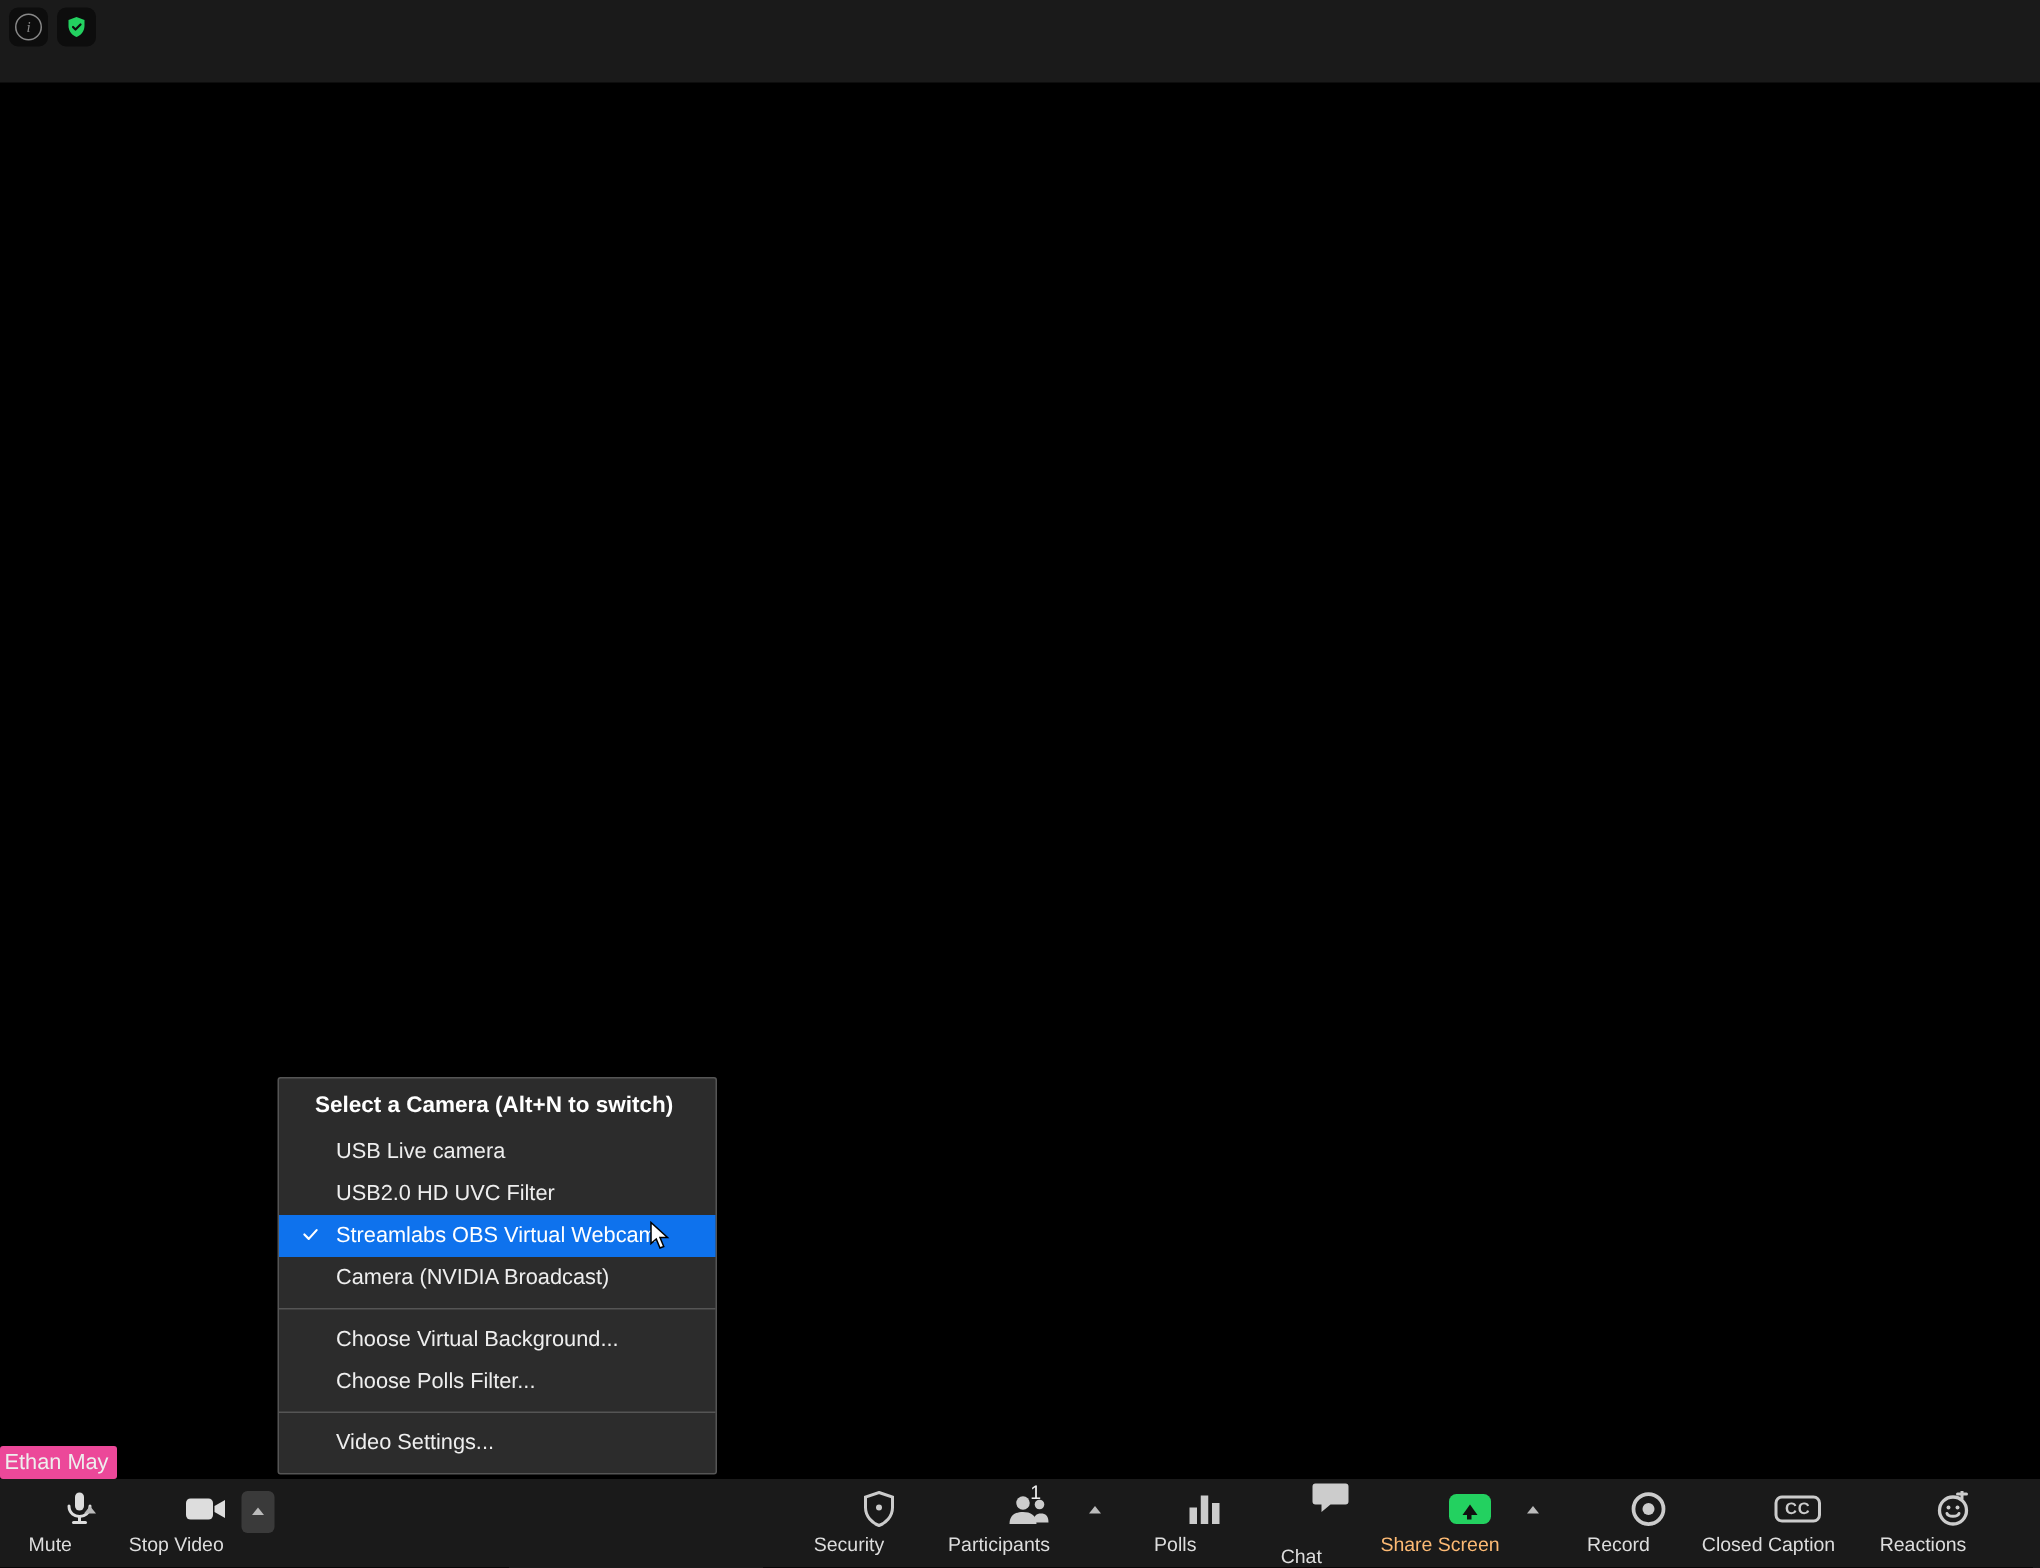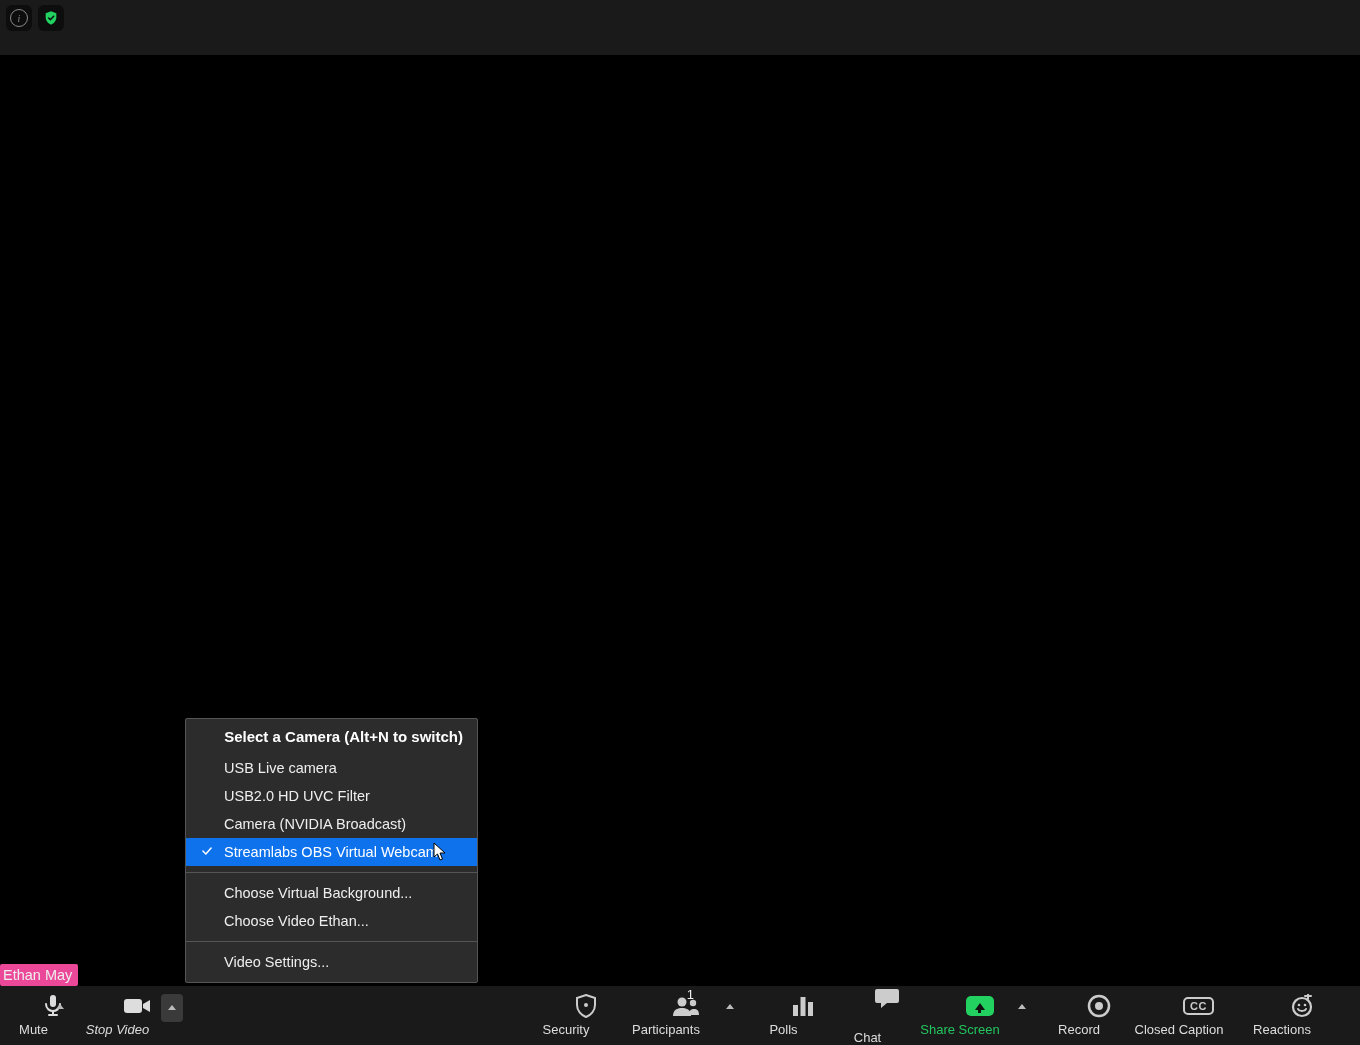--- a/index.html
+++ b/index.html
@@ -123,21 +123,21 @@
     padding-bottom: 0;
     margin-top: -16px;
   }
   .caret-up {
     width: 0;
     height: 0;
     border-left: 4.5px solid transparent;
     border-right: 4.5px solid transparent;
     border-bottom: 5px solid #bbb;
   }
-  .tb-btn.accent { color: #22c55e; }
+  .tb-btn.accent { color: #fdba74; }
   .spacer { flex: 1; }
 
   .share-icon {
     width: 28px;
     height: 20px;
     background: #23d160;
     border-radius: 5px;
     display: flex;
     align-items: center;
     justify-content: center;
@@ -187,21 +187,20 @@
     background: #2c2c2c;
     border: 1px solid #555;
     border-radius: 2px;
     box-shadow: 0 2px 10px rgba(0,0,0,0.6);
   }
   .popup-title {
     font-weight: 700;
     font-size: 15px;
     color: #fff;
     padding: 9px 14px 9px 24px;
-    text-align: right;
   }
   .popup-item {
     font-size: 14.5px;
     color: #eee;
     padding: 4px 14px 4px 38px;
     position: relative;
     line-height: 20px;
     cursor: default;
   }
   .popup-item.selected {
@@ -251,41 +250,41 @@
 <div class="name-pill">Ethan May</div>
 
 <div class="popup">
   <div class="popup-title">Select a Camera (Alt+N to switch)</div>
 
   <div class="popup-item">
     <span>USB  Live camera</span>
   </div>
   <div class="popup-item">
     <span>USB2.0 HD UVC Filter</span>
-  </div>
-  <div class="popup-item">
-    <span>Camera (NVIDIA Broadcast)</span>
   </div>
   <div class="popup-item selected" style="position:relative;">
     <svg class="check" viewBox="0 0 24 24">
       <path d="M5 12 L10 17 L19 7" stroke="#fff" stroke-width="2.5" fill="none" stroke-linecap="round" stroke-linejoin="round"></path>
     </svg>
     <span>Streamlabs OBS Virtual Webcam</span>
     <svg class="cursor" width="14" height="20" viewBox="0 0 14 20" style="left:247px;">
       <path d="M1 1 L1 15 L4.5 12 L7 18 L9.5 17 L7 11 L12 11 Z" fill="#fff" stroke="#000" stroke-width="1"></path>
     </svg>
   </div>
+  <div class="popup-item">
+    <span>Camera (NVIDIA Broadcast)</span>
+  </div>
 
   <div class="popup-sep"></div>
 
   <div class="popup-item">
     <span>Choose Virtual Background...</span>
   </div>
   <div class="popup-item">
-    <span>Choose Video Ethan...</span>
+    <span>Choose Polls Filter...</span>
   </div>
 
   <div class="popup-sep"></div>
 
   <div class="popup-item" style="padding-bottom:10px;">
     <span>Video Settings...</span>
   </div>
 </div>
 
 <div class="toolbar">
@@ -300,21 +299,21 @@
           <line x1="6" y1="21" x2="14" y2="21" stroke="#ddd" stroke-width="2" stroke-linecap="round"></line>
         </svg>
       </div>
       <span>Mute</span>
     </div>
     <div class="tb-caret" style="position:absolute; right:2px;">
       <div class="caret-up"></div>
     </div>
   </div>
 
-  <div class="tb-group" style="position:relative;font-style:italic;">
+  <div class="tb-group" style="position:relative;">
     <div class="tb-btn wide" style="min-width:86px;">
       <div class="icon-slot">
         <svg width="28" height="20" viewBox="0 0 28 20">
           <rect x="1" y="3" width="18" height="14" rx="3" fill="#ddd"></rect>
           <path d="M20 8 L27 4 V16 L20 12 Z" fill="#ddd"></path>
         </svg>
       </div>
       <span>Stop Video</span>
     </div>
     <div class="tb-caret elevated">

